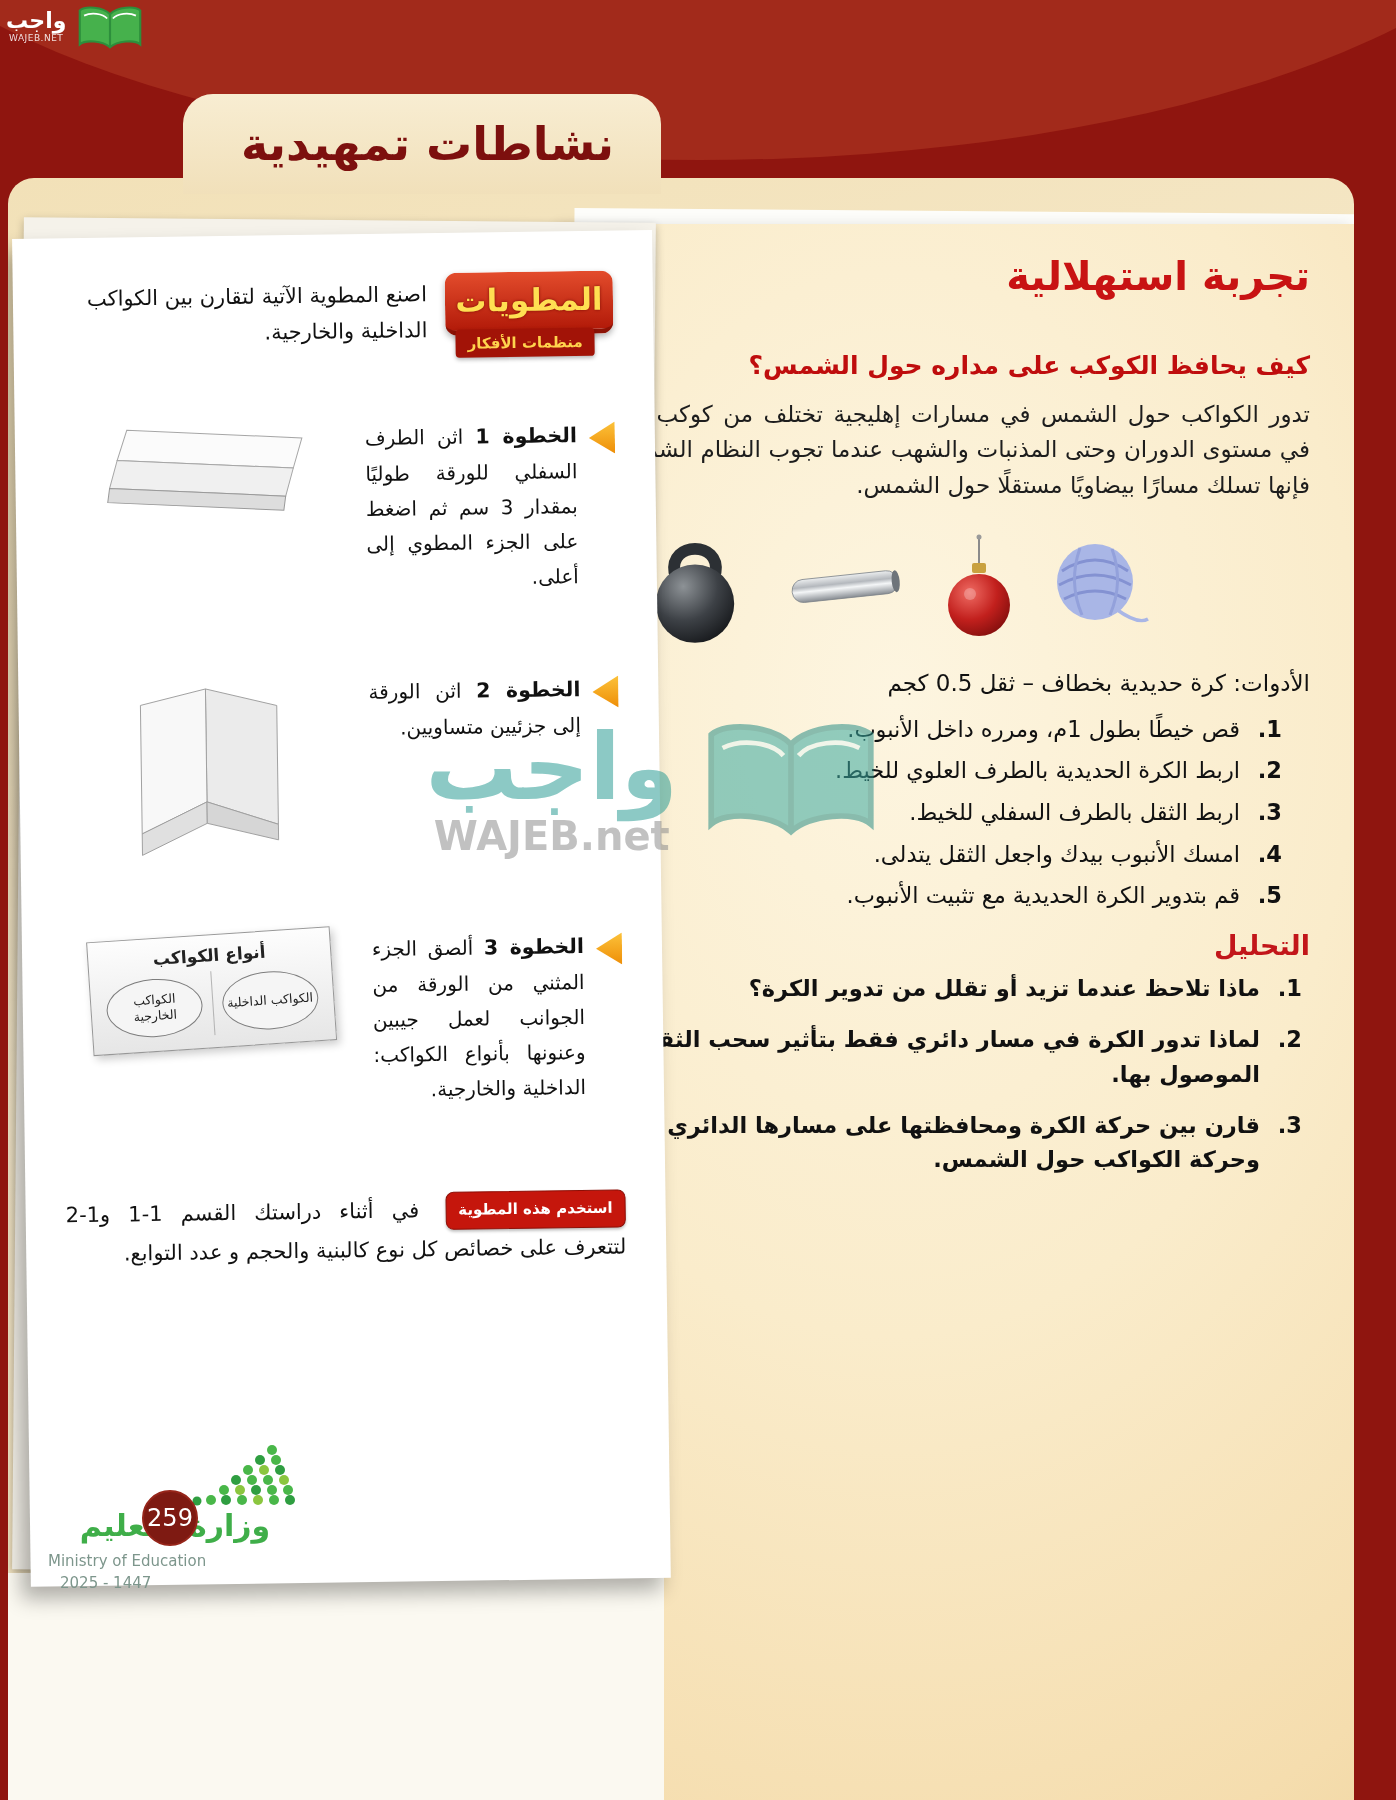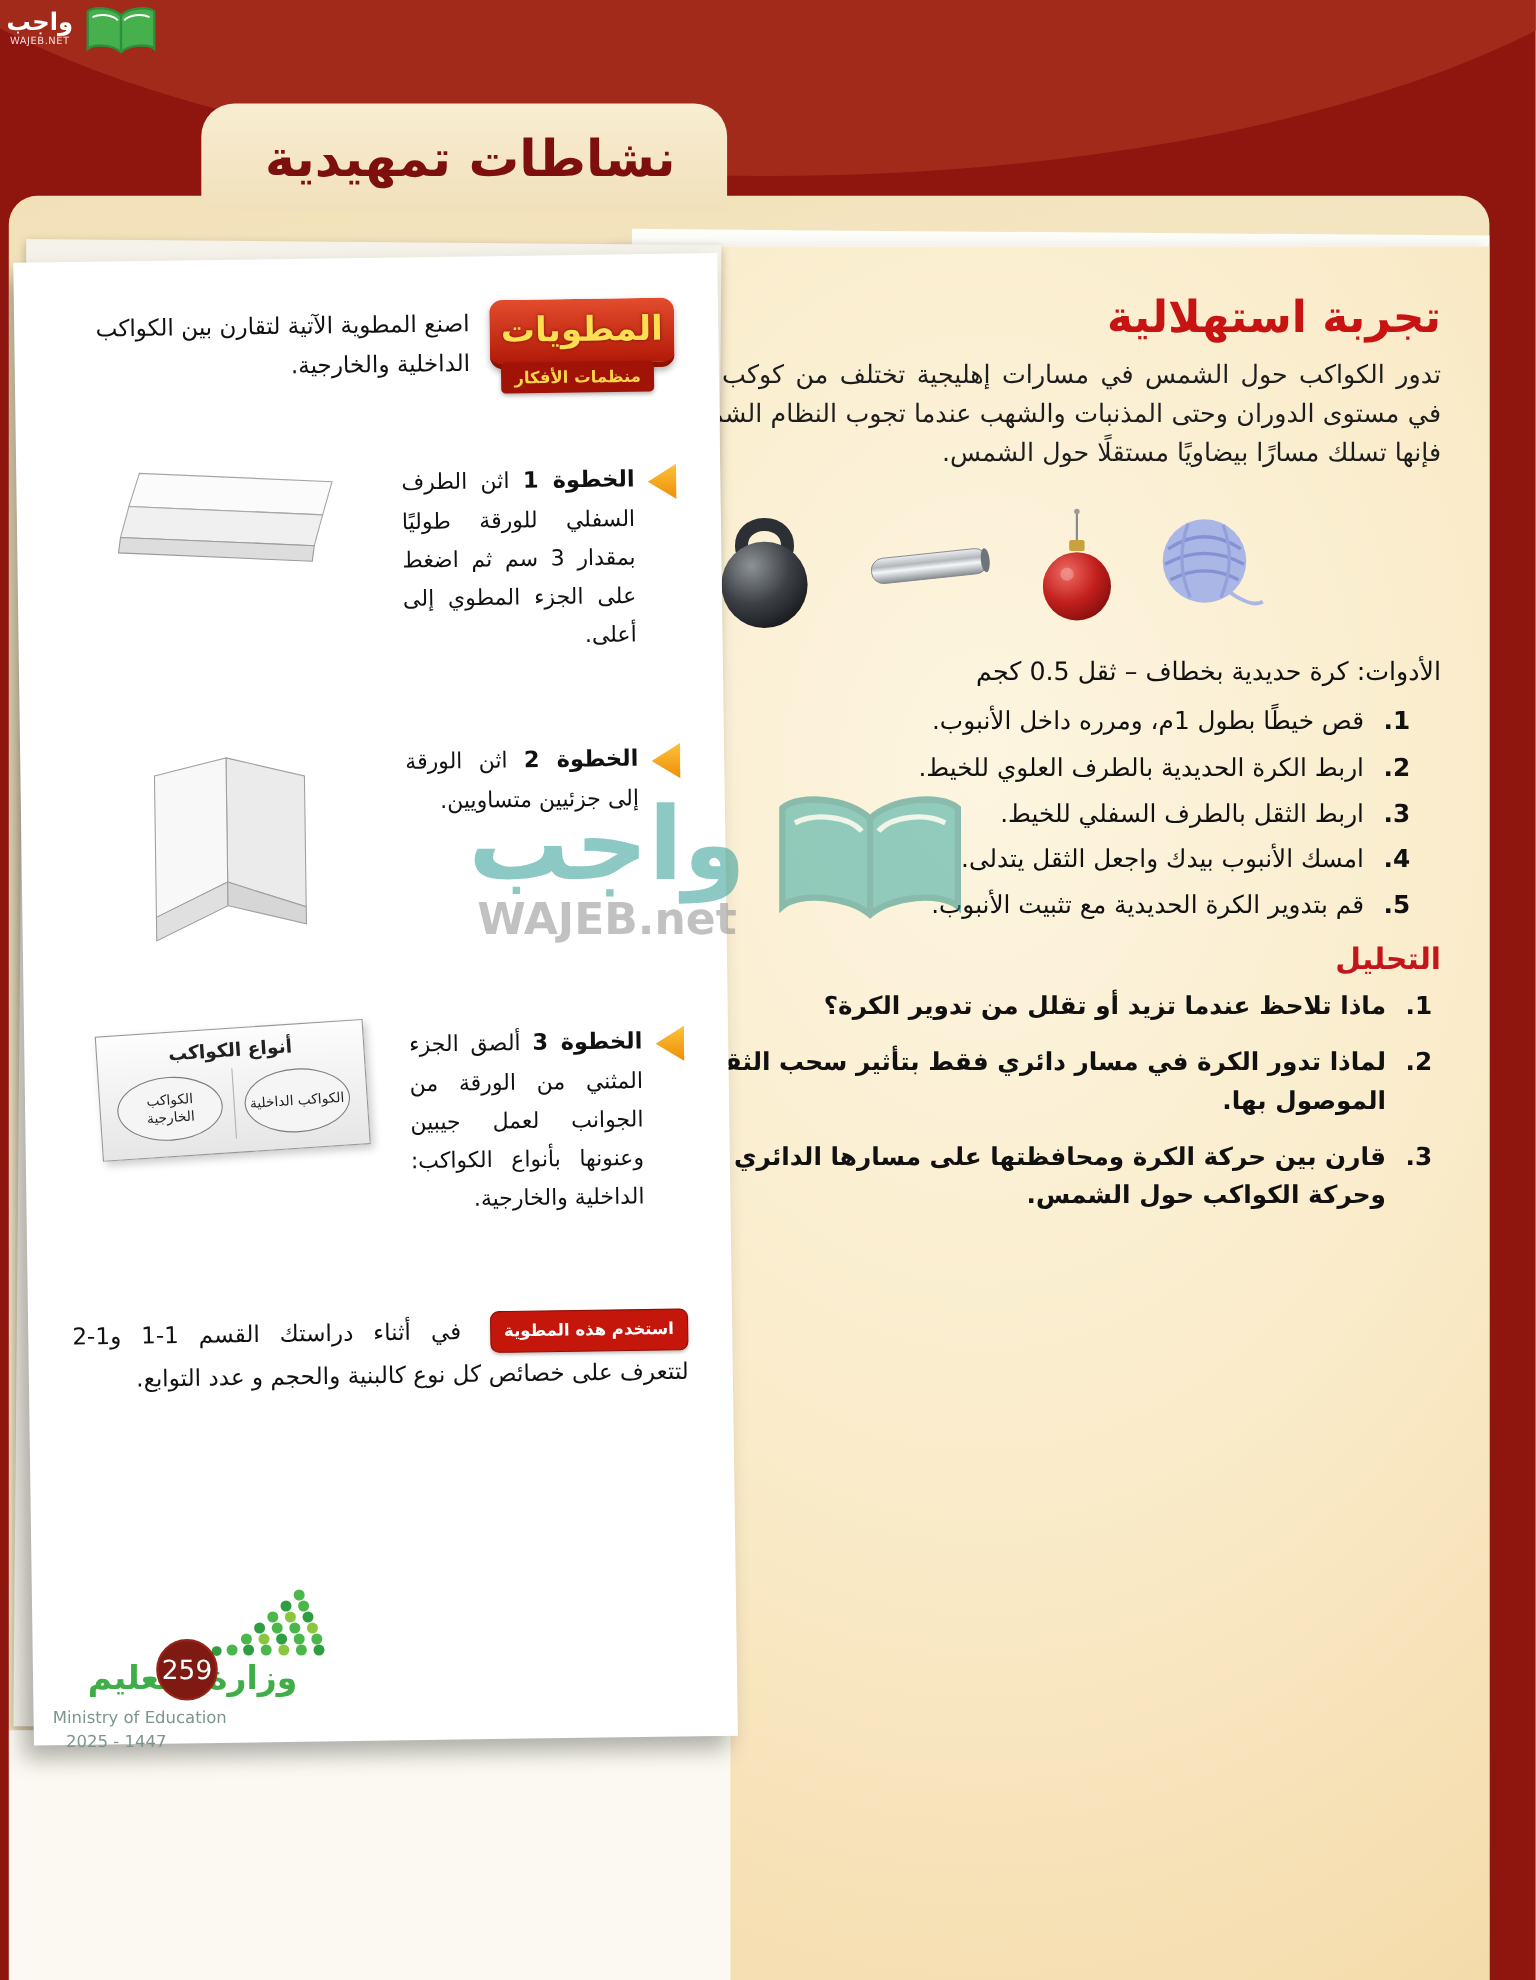--- a/index.html
+++ b/index.html
@@ -33,21 +33,21 @@
   .right-sheet {
     position:absolute; left:554px; top:30px; width:800px; height:1595px;
     background:#fdfdfa; transform:rotate(0.45deg); transform-origin:bottom left;
   }
   .right-page {
     position:absolute; left:552px; top:46px; width:794px; height:1576px;
     background:radial-gradient(130% 90% at 42% 30%, #fdf5e0 0%, #faeccb 45%, #f5ddae 85%, #f0d59f 100%);
     box-shadow:-4px 0 12px rgba(0,0,0,.10);
     padding:26px 44px 0 46px;
   }
-  .exp-title { font-size:40px; font-weight:bold; color:#c81313; margin-top:16px; }
+  .exp-title { font-size:40px; font-weight:bold; color:#c81313; margin-top:3px; }
   .exp-question { font-size:25px; font-weight:bold; color:#bf0d0d; margin-top:48px; max-width:580px; line-height:1.5; }
   .exp-intro { font-size:23px; color:#1d1d1d; margin-top:12px; line-height:1.55; text-align:justify; }
   .materials-row { direction:ltr; display:flex; align-items:center; gap:40px; padding:22px 0 10px 40px; height:160px; }
   .red-heading { font-size:27px; font-weight:bold; color:#c2161a; margin:18px 0 10px; }
   .tools-line { font-size:23px; color:#111; line-height:1.8; }
   .num-list { margin-top:8px; padding-right:28px; }
   .num-item { display:flex; gap:12px; font-size:22.5px; color:#111; margin-bottom:9px; line-height:1.45; }
   .num-item .num { font-weight:bold; flex:0 0 30px; }
   .analysis-list { padding-right:8px; margin-top:4px; }
   .analysis-list .num-item { font-weight:bold; margin-bottom:16px; max-width:680px; line-height:1.55; }
@@ -153,20 +153,21 @@
 <div class="header-tab">
   <h1>نشاطات تمهيدية</h1>
 </div>
 
 <div class="panel">
 
   <div class="right-sheet"></div>
 
   <section class="right-page">
     <h2 class="exp-title">تجربة استهلالية</h2>
+    <h3 class="exp-question">كيف يحافظ الكوكب على مداره حول الشمس؟</h3>
     <p class="exp-intro">تدور الكواكب حول الشمس في مسارات إهليجية تختلف من كوكب لآخر في مستوى الدوران وحتى المذنبات والشهب عندما تجوب النظام الشمسي فإنها تسلك مسارًا بيضاويًا مستقلًا حول الشمس.</p>
 
     <div class="materials-row">
       <span>
         <svg width="98" height="118" viewBox="0 0 100 118">
           <defs>
             <radialGradient id="kb" cx="35%" cy="28%" r="80%">
               <stop offset="0%" stop-color="#8d9296"></stop>
                 <stop offset="55%" stop-color="#3d4146"></stop>
                 <stop offset="100%" stop-color="#15171a"></stop>

